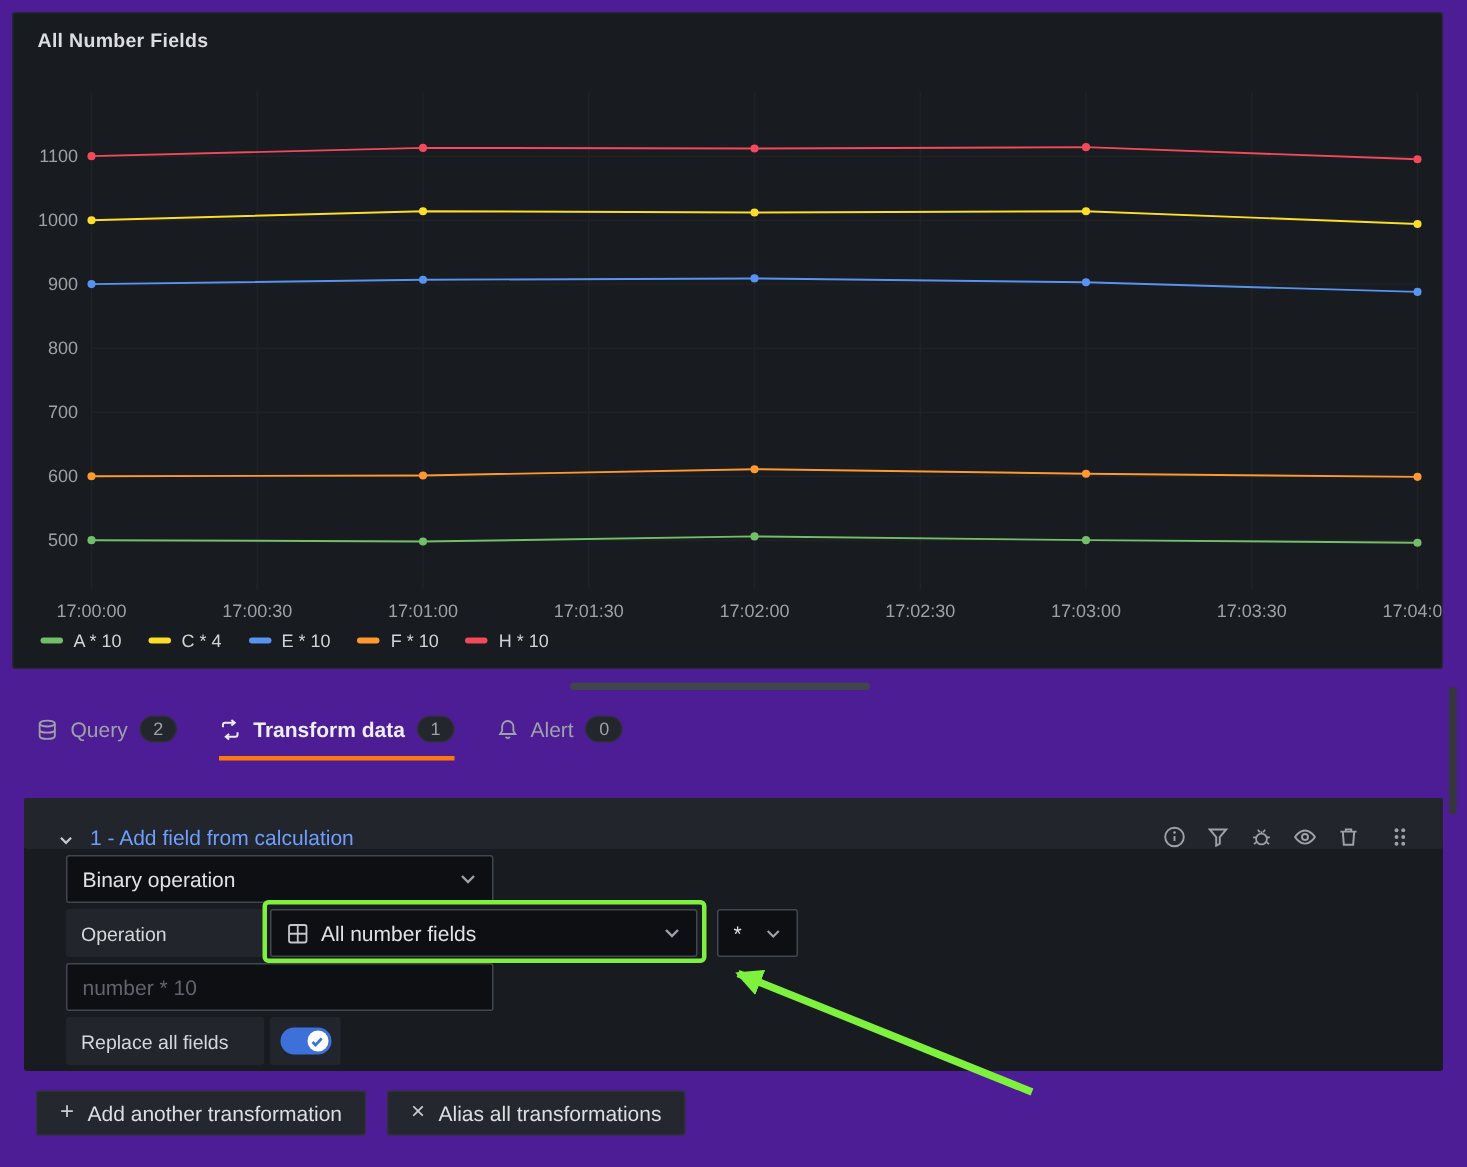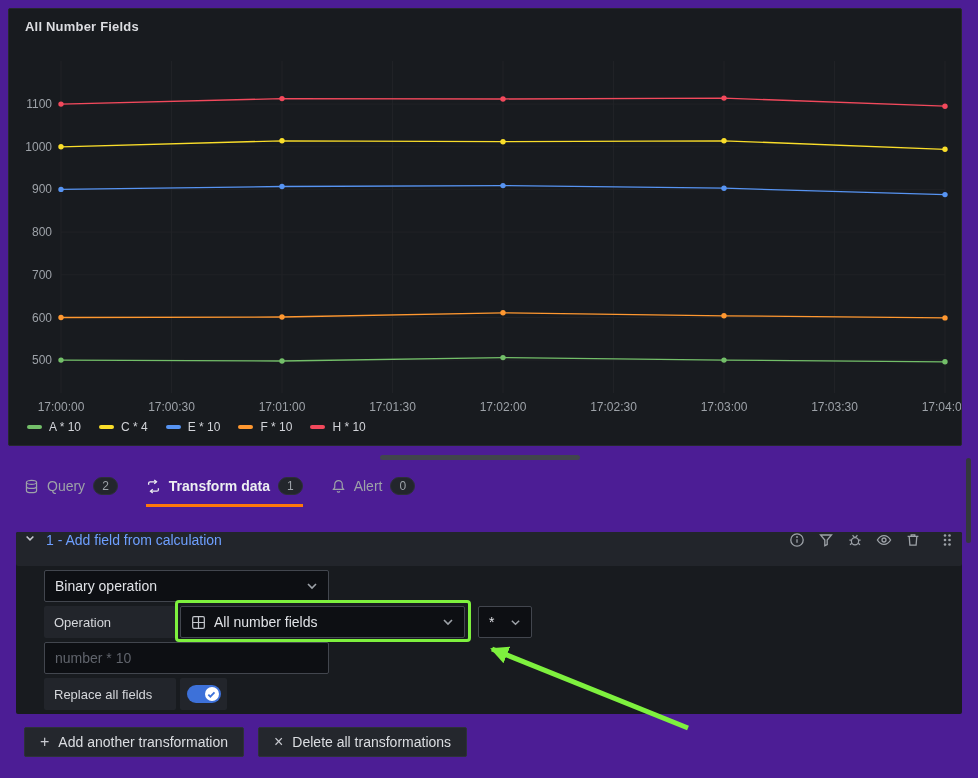--- a/index.html
+++ b/index.html
@@ -22,21 +22,21 @@
 
   
   .tabs{position:absolute;left:24px;top:477px;display:flex;gap:28px;align-items:flex-end}
   .tab{display:flex;align-items:center;gap:8px;color:#9da2a8;font-size:14px;padding-bottom:9px;border-bottom:3px solid transparent;cursor:pointer}
   .tab svg{flex:none}
   .tab.active{color:#eceef1;font-weight:700;border-bottom-color:#ff780a}
   .badge{background:#23262c;border:1px solid #2d3037;color:#9da2a8;font-size:12px;font-weight:400;border-radius:9px;padding:0 8px;line-height:16px}
 
   
   .tcard{position:absolute;left:16px;top:532px;width:946px;height:182px;background:#181b1f;border-radius:2px}
-  .thead{position:absolute;left:0;top:0;width:100%;height:34px;background:#22252b;display:flex;align-items:flex-start;padding:0 8px;border-radius:2px;cursor:pointer}
+  .thead{position:absolute;left:0;top:0;width:100%;height:34px;background:#22252b;display:flex;align-items:flex-end;padding:0 22px;border-radius:2px;cursor:pointer}
   .ttitle{color:#6e9fff;font-size:14px;font-weight:500;margin-left:10px}
   .thead-icons{margin-left:auto;display:flex;gap:13px;align-items:center;color:#9da2a8}
   .thead-icons .ibtn{cursor:pointer;display:flex;align-items:center}
 
   .frow{position:absolute;left:28px;display:flex;align-items:stretch;height:32px}
   .flabel{width:132px;background:#22252b;display:flex;align-items:center;padding:0 10px;font-size:13px;color:#d5d7db;font-weight:500;margin-right:4px;border-radius:2px;flex:none}
   .select{height:32px;background:#0d0f13;border:1px solid #42464e;border-radius:2px;display:flex;align-items:center;padding:4px 10px;font-size:14px;color:#e0e2e6;gap:8px;cursor:pointer}
   .select .chev{margin-left:auto;color:#9da2a8;display:flex}
   .w-main{width:285px}
   .w-op{width:54px;margin-left:13px}
@@ -307,17 +307,17 @@
     <line x1="688" y1="728" x2="492" y2="649" stroke="#7ef13e" stroke-width="5" marker-end="url(#ah)"></line>
   </svg>
 
   <div class="actions">
     <div class="btn">
       <span class="glyph">+</span>
       <span>Add another transformation</span>
     </div>
     <div class="btn">
       <span class="glyph">×</span>
-      <span>Delete all transformations</span>
+      <span>Alias all transformations</span>
     </div>
   </div>
 
 </div>
 
 </body></html>

